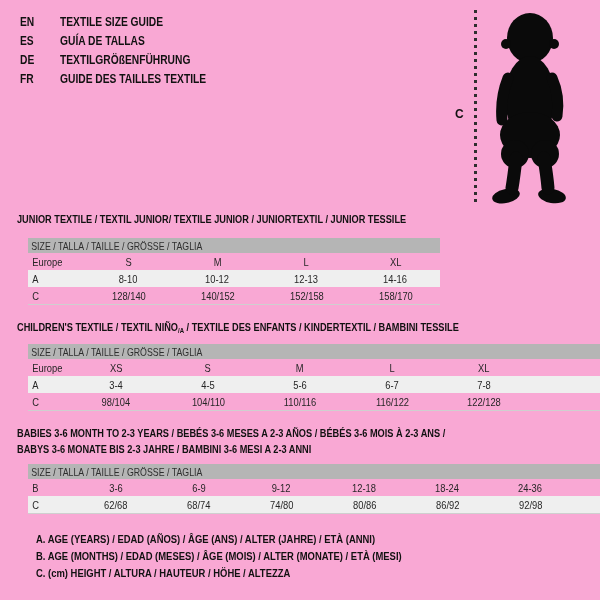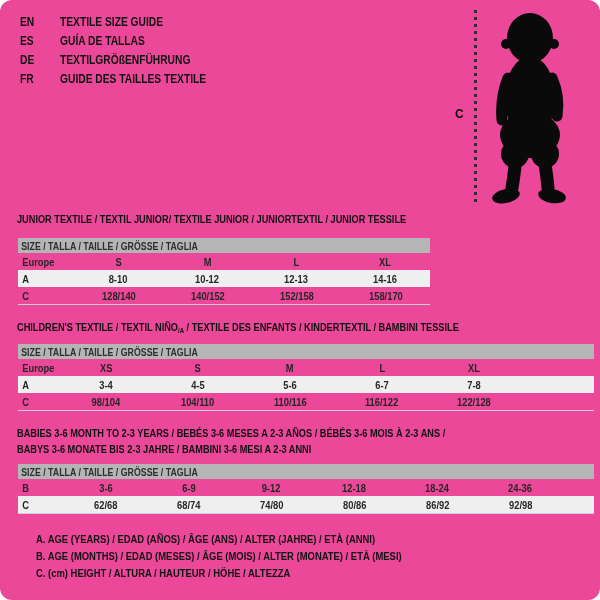--- a/index.html
+++ b/index.html
@@ -1,18 +1,18 @@
 <!DOCTYPE html>
 <html><head>
 <meta charset="utf-8">
 <style>
   html,body { margin:0; padding:0; background:#fff; }
   #page {
-    position:relative; width:600px; height:600px; background:#ec4899;
-    font-family:"Liberation Sans", sans-serif; color:#111; overflow:hidden;border-radius:12px;
+    position:relative; width:600px; height:600px; background:#f9a8d4;
+    font-family:"Liberation Sans", sans-serif; color:#111; overflow:hidden;
   }
   
   #langs { position:absolute; left:20px; top:12px; }
   .lang-row { height:19px; display:flex; align-items:center; }
   .lang-code {
     display:inline-block; width:40px; font-weight:bold; font-size:12.5px;
     transform:scaleX(0.82); transform-origin:0 50%; white-space:nowrap;
   }
   .lang-label {
     display:inline-block; font-weight:bold; font-size:12.5px;
@@ -27,21 +27,21 @@
   .measure-label {
     position:absolute; left:455px; top:107px; font-weight:bold; font-size:12px;
   }
   .baby-svg { position:absolute; left:482px; top:8px; }
   
   .t-title {
     position:absolute; left:17px; font-weight:bold; font-size:11.5px;
     white-space:nowrap; transform:scaleX(0.80); transform-origin:0 0; line-height:16px;
   }
   .t-title .sub { font-size:7.5px; vertical-align:-2px; }
-  .size-table { position:absolute; left:18px; border-bottom:1px solid #cfcfcf;font-weight:bold; }
+  .size-table { position:absolute; left:28px; border-bottom:1px solid #cfcfcf; }
   .size-bar {
     height:15px; background:#b5b5b5; display:flex; align-items:center;
   }
   .size-bar span {
     display:inline-block; padding-left:4px; font-size:11px; color:#2e2e2e;
     white-space:nowrap; transform:scaleX(0.80); transform-origin:0 50%;
   }
   .t-row { display:flex; height:17px; align-items:center; font-size:11px; color:#262626; }
   .t-row.shaded { background:#efefef; }
   .cell-label { text-align:left; }

